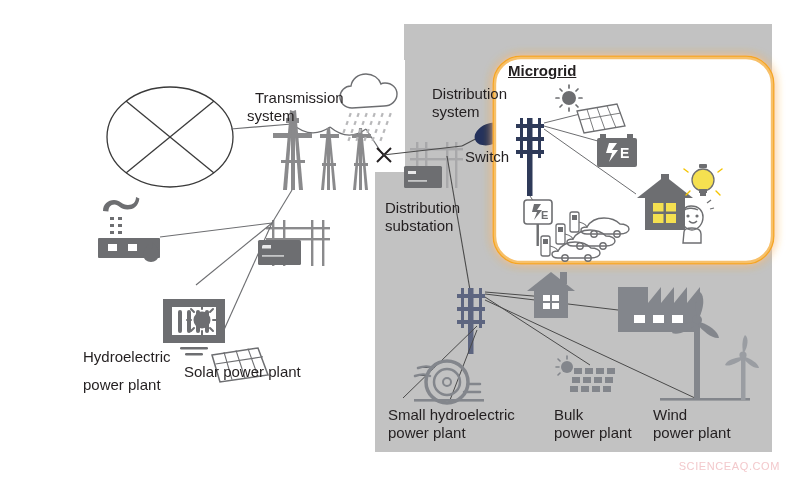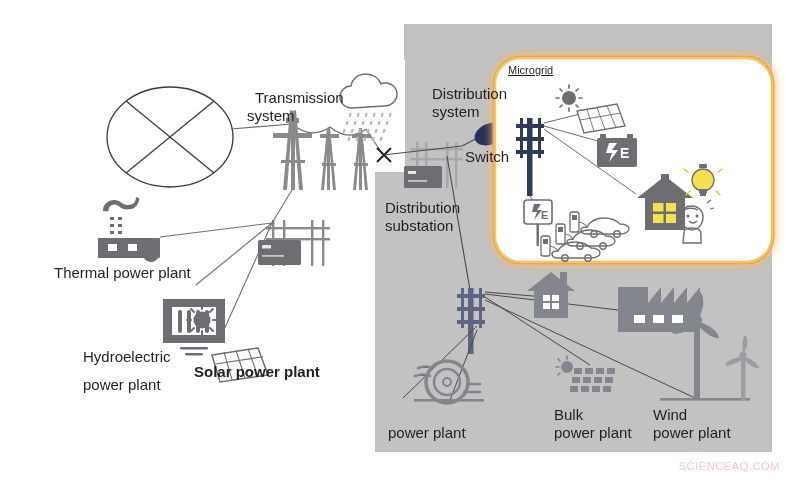--- a/index.html
+++ b/index.html
@@ -14,21 +14,21 @@
   svg.layer{position:absolute;left:0;top:0;width:800px;height:480px;}
   .lbl{
     position:absolute;
     color:#231f20;
     font-family:"Liberation Sans", sans-serif;
     font-size:15px;
     line-height:17px;
     white-space:pre;
     letter-spacing:0px;
   }
-  .lbl.mg{font-size:11px;font-weight:400;text-decoration:underline;}
+  .lbl.mg{font-size:15px;font-weight:700;text-decoration:underline;}
   .watermark{
     position:absolute;
     right:20px;bottom:8px;
     font-size:11px;
     letter-spacing:0.6px;
     color:#f3c9cc;
     font-family:"Liberation Sans", sans-serif;
     margin-left:13px;
   }
 </style>
@@ -446,38 +446,38 @@
       <path d="M743,353 c-1,-7 -1,-14 2,-18 c4,3 3,11 -1,18 z"></path>
       <path d="M741,357 c-7,1 -14,3 -16,8 c4,2 12,-2 18,-6 z"></path>
       <path d="M745,357 c6,2 13,6 14,11 c-5,1 -12,-5 -15,-9 z"></path>
     </g>
   </svg>
 
 
   <div class="lbl" style="left:247px;top:89px;margin-left:8px;">Transmission</div>
   <div class="lbl" style="left:247px;top:107px;">system</div>
 
-  <div class="lbl" style="left:54px;top:264px;">Thermal power plant</div>
 
   <div class="lbl" style="left:83px;top:348px;">Hydroelectric</div>
   <div class="lbl" style="left:83px;top:376px;">power plant</div>
 
-  <div class="lbl" style="left:194px;top:363px;font-weight:bold;">Solar power plant</div>
+  <div class="lbl" style="left:184px;top:363px;">Solar power plant</div>
 
 
   <div class="lbl" style="left:432px;top:85px;">Distribution</div>
   <div class="lbl" style="left:432px;top:103px;">system</div>
 
   <div class="lbl" style="left:465px;top:148px;">Switch</div>
 
   <div class="lbl" style="left:385px;top:199px;">Distribution</div>
   <div class="lbl" style="left:385px;top:217px;">substation</div>
 
   <div class="lbl mg" style="left:508px;top:62px;">Microgrid</div>
 
+  <div class="lbl" style="left:388px;top:406px;">Small hydroelectric</div>
   <div class="lbl" style="left:388px;top:424px;">power plant</div>
 
   <div class="lbl" style="left:554px;top:406px;">Bulk</div>
   <div class="lbl" style="left:554px;top:424px;">power plant</div>
 
   <div class="lbl" style="left:653px;top:406px;"></div>
   <div class="lbl" style="left:653px;top:406px;">Wind</div>
   <div class="lbl" style="left:653px;top:424px;">power plant</div>
 
   <div class="lbl" style="left:620px;top:145px;font-size:14px;font-weight:bold;color:#ffffff;">E</div>

